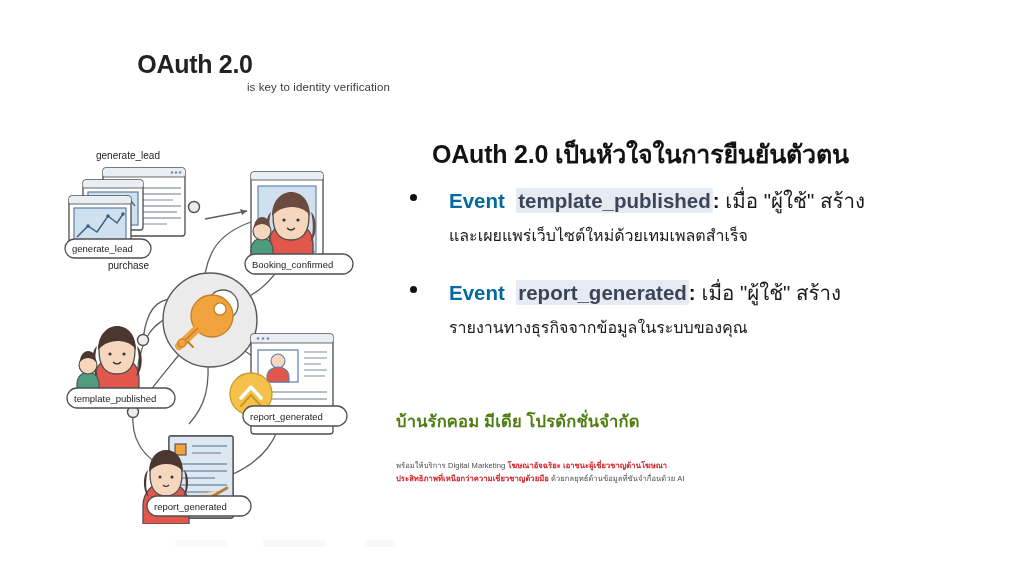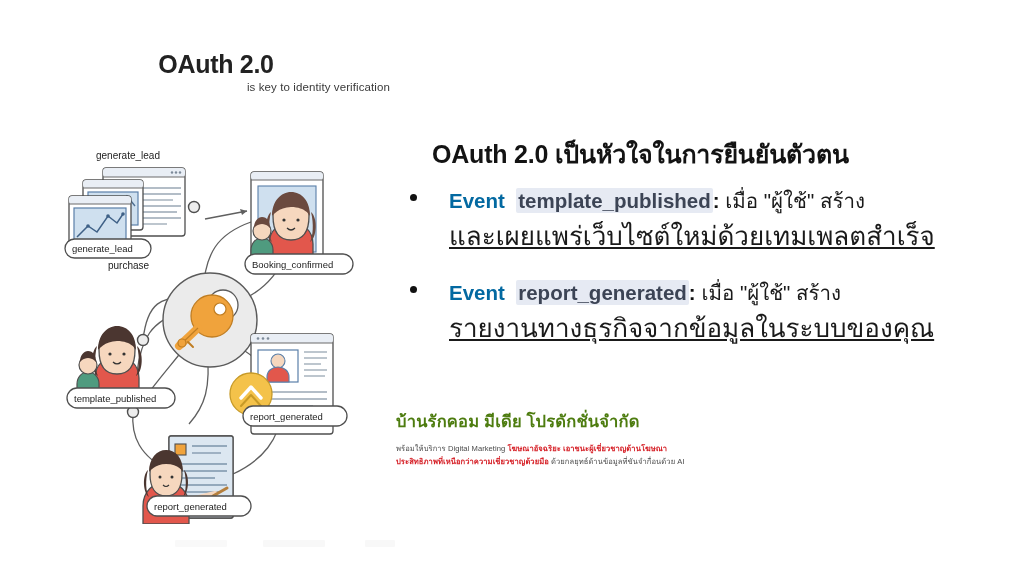--- a/index.html
+++ b/index.html
@@ -29,21 +29,20 @@
   #illus-title {
     position: absolute;
     left: 0;
     top: 50px;
     width: 390px;
     text-align: center;
     font-size: 25px;
     font-weight: bold;
     letter-spacing: -0.3px;
     color: #222222;
-    padding-left: 21px;
   }
   #illus-subtitle {
     position: absolute;
     left: 0;
     top: 81px;
     width: 390px;
     text-align: right;
     font-size: 11.5px;
     color: #3a3a3a;
     letter-spacing: 0.1px;
@@ -116,24 +115,23 @@
     border-radius: 2px;
   }
   .b-colon {
     font-weight: bold;
     color: #111111;
   }
   .b-thai {
     color: #1a1a1a;
   }
   .bullet-line2 {
-    font-size: 26px;
+    font-size: 16px;
     line-height: 34px;
     color: #1a1a1a;
-    text-decoration: underline;
   }
 
   
   #branding {
     position: absolute;
     left: 6px;
     top: 408px;
     width: 600px;
   }
   #brand-name {
@@ -141,21 +139,21 @@
     font-weight: bold;
     color: #4d7c0f;
     letter-spacing: 0.2px;
   }
   .brand-sub {
     font-size: 7.6px;
     line-height: 13px;
     letter-spacing: 0.05px;
     white-space: nowrap;
   }
-  #brand-sub1 { margin-top: 8px; }
+  #brand-sub1 { margin-top: 25px; }
   .bs-gray { color: #4a4a4a; }
   .bs-red  { color: #d62027; font-weight: bold; }
 
   #ghost-strip {
     position: absolute;
     left: 175px;
     top: 540px;
     width: 260px;
     height: 8px;
     opacity: 0.05;

